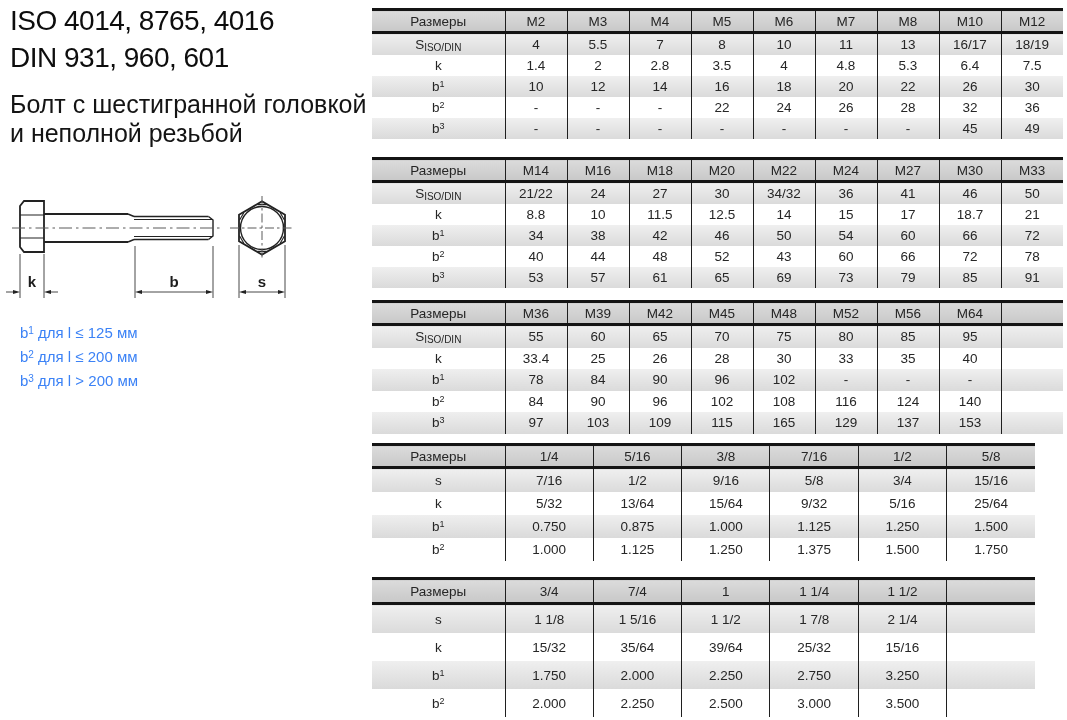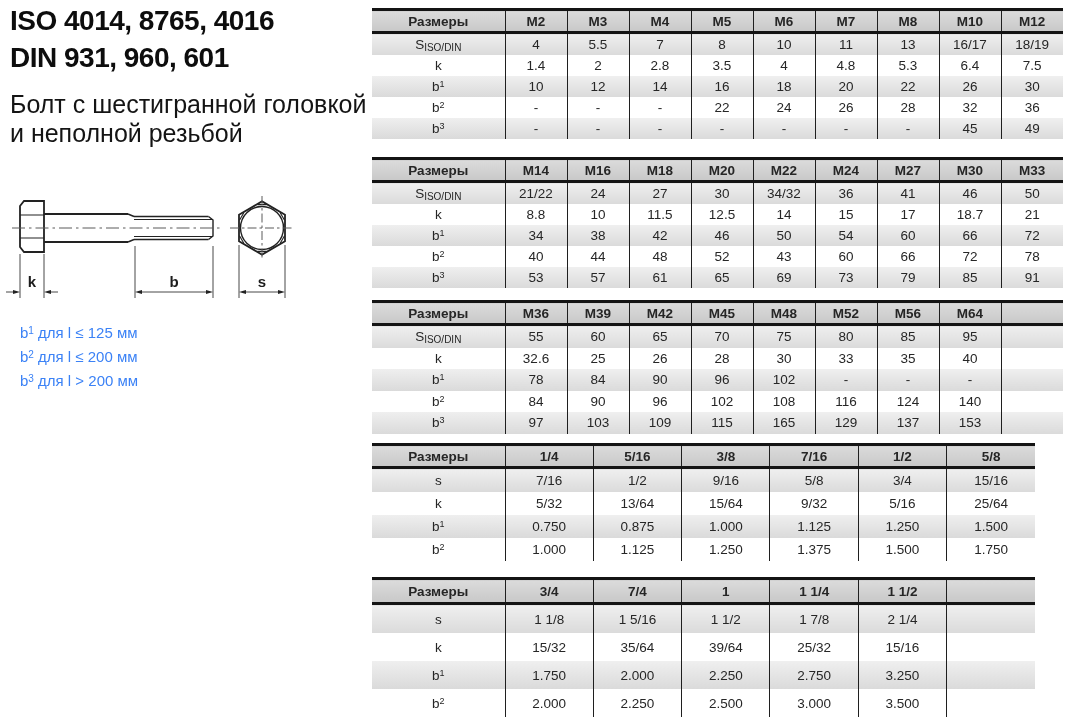--- a/index.html
+++ b/index.html
@@ -2,38 +2,38 @@
 <html><head>
 <meta charset="utf-8">
 <style>
   html,body{margin:0;padding:0}
   body{
     width:1067px;height:720px;position:relative;overflow:hidden;
     background:#ffffff;color:#1a1a1a;
     font-family:"Liberation Sans", sans-serif;
   }
   .titles{position:absolute;left:10px;top:2px}
-  .t-line{font-size:28px;font-weight:bold;line-height:37px;letter-spacing:-0.5px;color:#0d0d0d;white-space:nowrap}
+  .t-line{font-size:28px;font-weight:normal;line-height:37px;letter-spacing:-0.5px;color:#0d0d0d;white-space:nowrap}
   .subtitle{position:absolute;left:10px;top:90px;font-size:25px;line-height:29px;color:#141414;white-space:nowrap}
 
   .notes{position:absolute;left:20px;top:320px;font-size:15px;line-height:22px;color:#3b82f6}
   .notes sup{font-size:10px;vertical-align:4px}
 
   svg.drawing{position:absolute;left:0;top:190px}
   .dimtext{font-family:"Liberation Sans",sans-serif;font-size:15px;font-weight:bold;fill:#1c1c1c}
 
   table.tbl{
     position:absolute;border-collapse:collapse;table-layout:fixed;
     text-align:center;font-size:13.5px;color:#262626;
   }
   .tbl th,.tbl td{padding:0;overflow:hidden;white-space:nowrap;vertical-align:middle}
   .tbl thead th{
     background:linear-gradient(180deg,#dbdbdb,#c8c8c8);
     border-top:3px solid #141414;border-bottom:3px solid #141414;
-    font-weight:bold;
+    font-weight:normal;
   }
   .tbl td + td,.tbl th + th{border-left:1.5px solid #1f1f1f}
   .tbl tr.stripe td{background:linear-gradient(180deg,#efefef,#dadada)}
   .tbl col.labelcol{width:133px}
   .tbl sub{font-size:10px;vertical-align:-2px;letter-spacing:0}
   .tbl sup{font-size:9px;vertical-align:4px}
 
   #t1,#t2,#t3{left:372px;width:691px}
   #t4,#t5{left:372px;width:663px}
   #t1{top:8px}   #t1 thead th{height:20px} #t1 tbody td{height:21px}
@@ -328,21 +328,21 @@
         <td>65</td>
         <td>70</td>
         <td>75</td>
         <td>80</td>
         <td>85</td>
         <td>95</td>
         <td></td>
       </tr>
       <tr>
         <td class="rowlabel"><span>k</span></td>
-        <td>32.6</td>
+        <td>33.4</td>
         <td>25</td>
         <td>26</td>
         <td>28</td>
         <td>30</td>
         <td>33</td>
         <td>35</td>
         <td>40</td>
         <td></td>
       </tr>
       <tr class="stripe">

